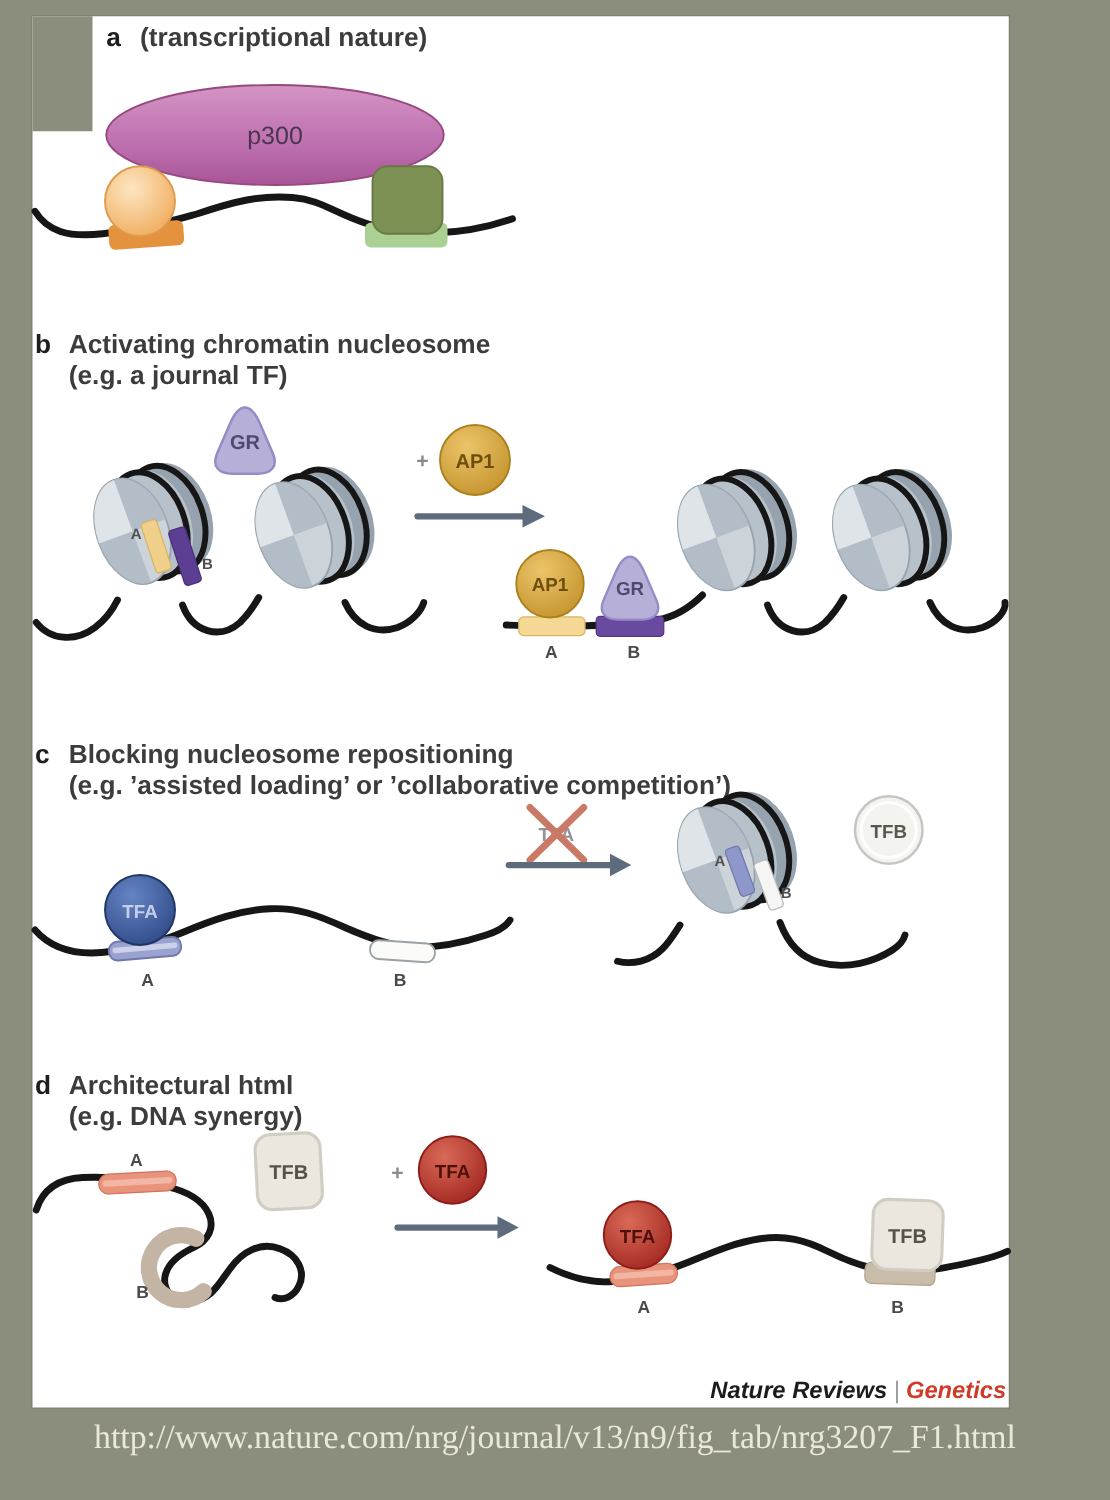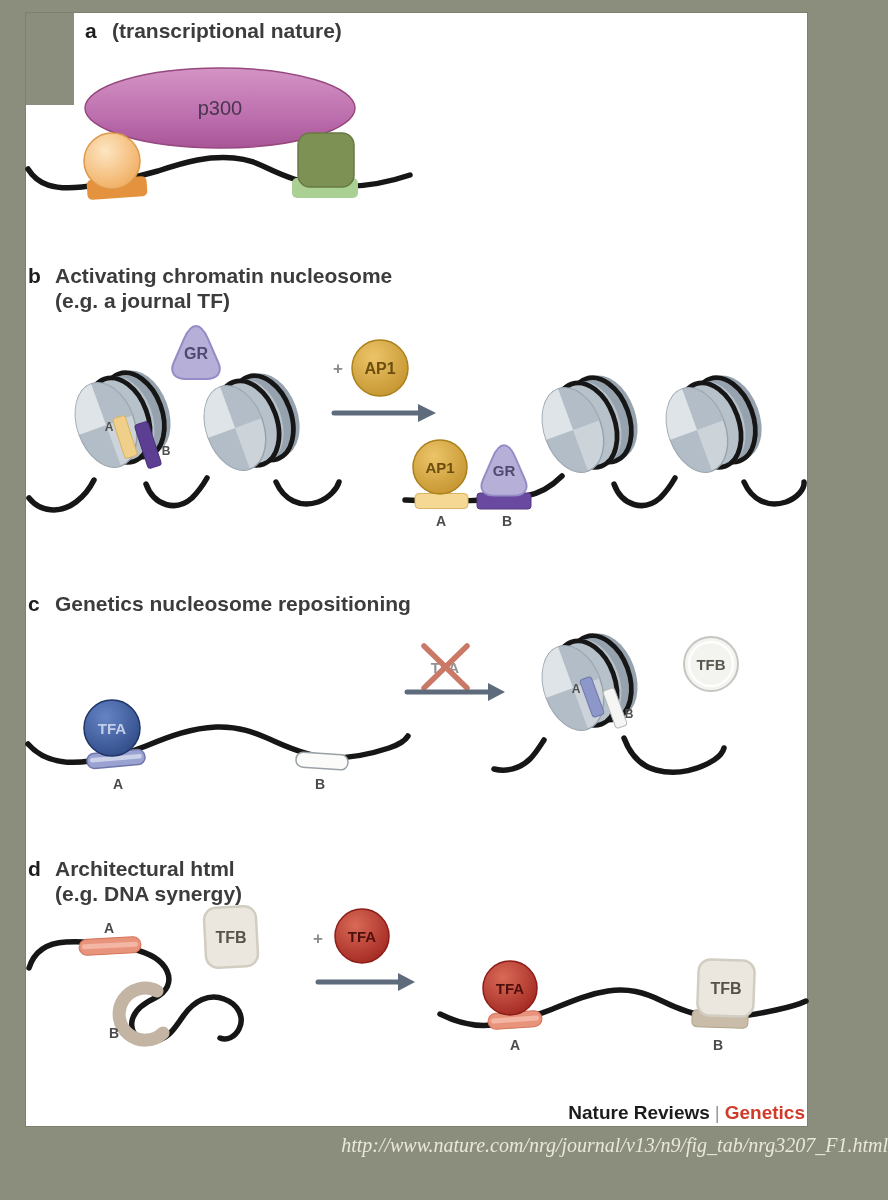--- a/index.html
+++ b/index.html
@@ -16,25 +16,25 @@
   svg{position:absolute;left:0;overflow:visible;}
   svg text{font-family:"Liberation Sans",sans-serif;}
   .tf-label{font-weight:bold;text-anchor:middle;}
   .site-label{font-size:14px;fill:#4a4a4a;text-anchor:middle;font-weight:bold;}
   .site-label-sm{font-size:12px;fill:#4f4f4f;text-anchor:middle;font-weight:bold;}
   .plus{font-size:17px;fill:#8a8a8a;text-anchor:middle;font-weight:bold;}
   .dna{fill:none;stroke:#161616;stroke-width:5.5;stroke-linecap:round;}
   .arrow-line{stroke:#5d6b7d;stroke-width:5;stroke-linecap:round;}
   .arrow-head{fill:#5d6b7d;}
   .footer{position:absolute;right:2px;top:1089px;font-size:19px;font-weight:bold;color:#1c1c1c;
-          white-space:nowrap;}
+          white-space:nowrap;font-style:italic;}
   .footer .sep{color:#9a9a9a;font-weight:normal;padding:0 5px;}
   .footer .genetics{color:#d03a28;}
-  .url-caption{position:absolute;left:0;top:1134px;width:100%;text-align:right;
-               font-family:"Liberation Serif",serif;font-size:20px;color:#e9e8da;font-style:italic;}
+  .url-caption{position:absolute;left:0;top:1134px;width:100%;text-align:center;
+               font-family:"Liberation Serif",serif;font-size:27px;color:#e9e8da;}
 </style>
 </head>
 <body>
 
 <div class="slide">
   <div class="figure">
     <div class="notch"></div>
 
     <div class="panel-title indent-a" style="top:5px;">
       <span class="letter">a</span>
@@ -128,21 +128,22 @@
       <text class="tf-label" x="414" y="163" font-size="15" fill="#6d4e0f">AP1</text>
       <use href="#tri" transform="translate(478,160) scale(0.95)"></use>
       <text class="tf-label" x="478" y="166" font-size="15" fill="#50496f">GR</text>
       <text class="site-label" x="415" y="216">A</text>
       <text class="site-label" x="481" y="216">B</text>
     </svg>
 
     <div class="panel-title indent-bcd" style="top:578px;">
       <span class="letter">c</span>
       <div>
-        <div>Genetics nucleosome repositioning</div>
+        <div>Blocking nucleosome repositioning</div>
+        <div>(e.g. ’assisted loading’ or ’collaborative competition’)</div>
       </div>
     </div>
 
     <svg style="top:617px;" width="781" height="195" viewBox="0 0 781 195">
       <defs>
         <radialGradient id="gBlue" cx="0.38" cy="0.3" r="0.85">
           <stop offset="0" stop-color="#6584c5"></stop>
             <stop offset="1" stop-color="#2a4480"></stop>
         </radialGradient>
       </defs>

